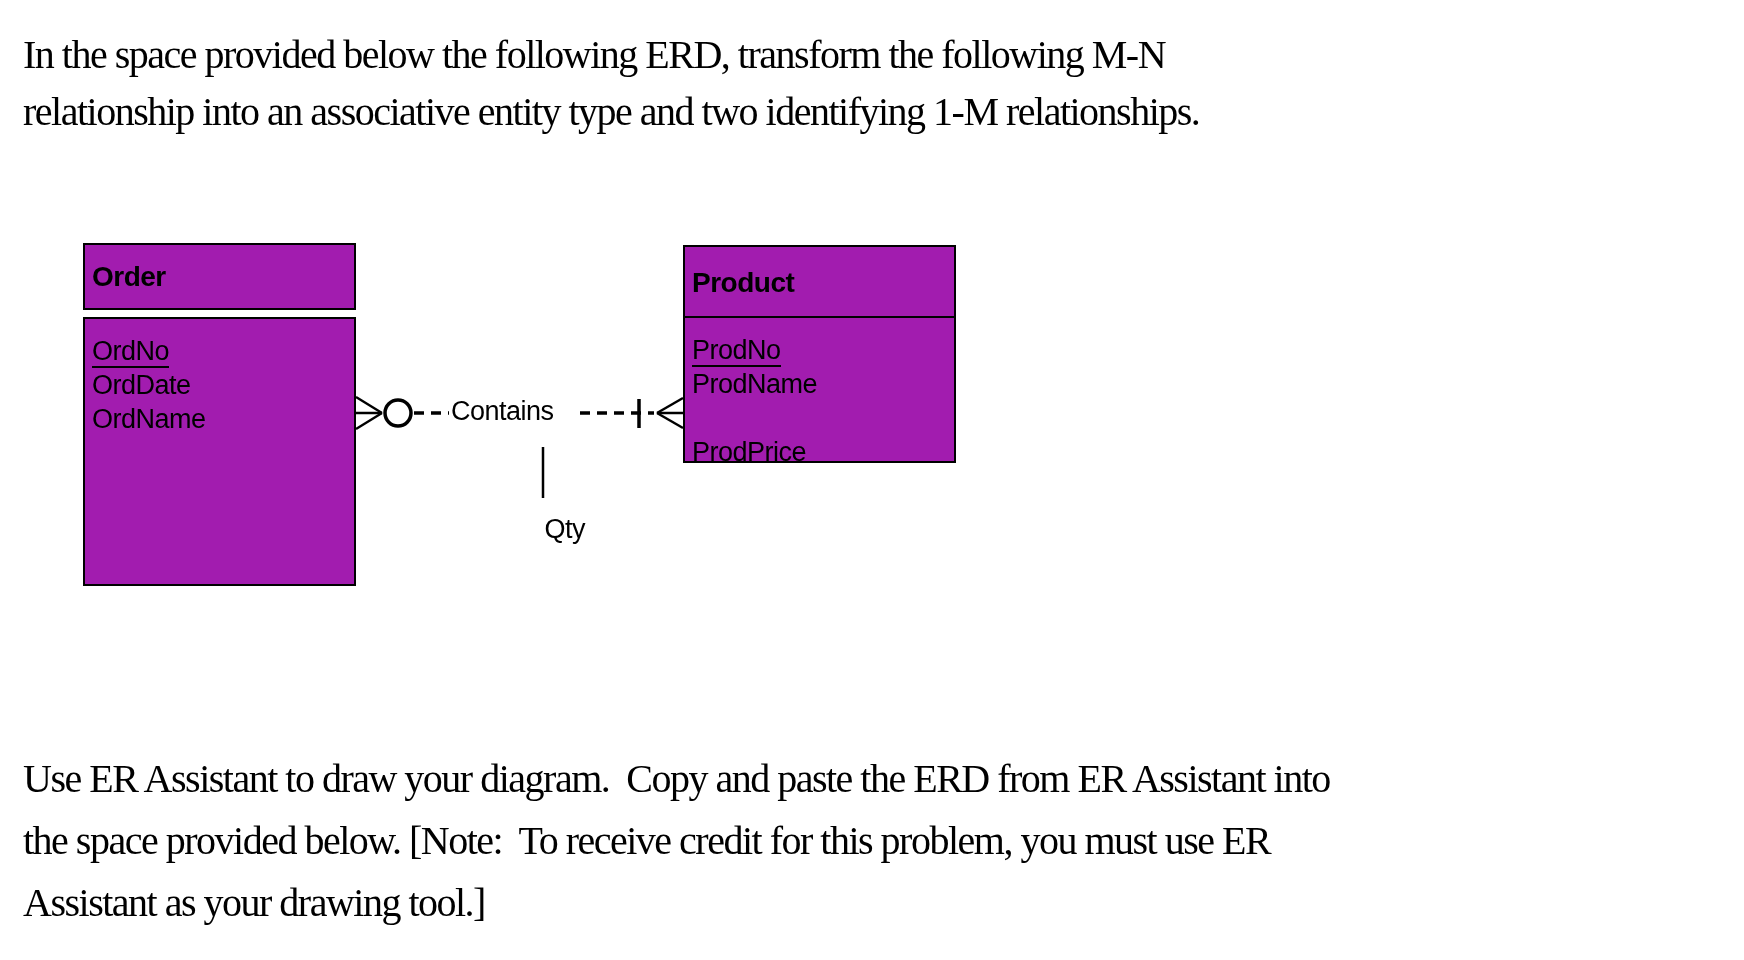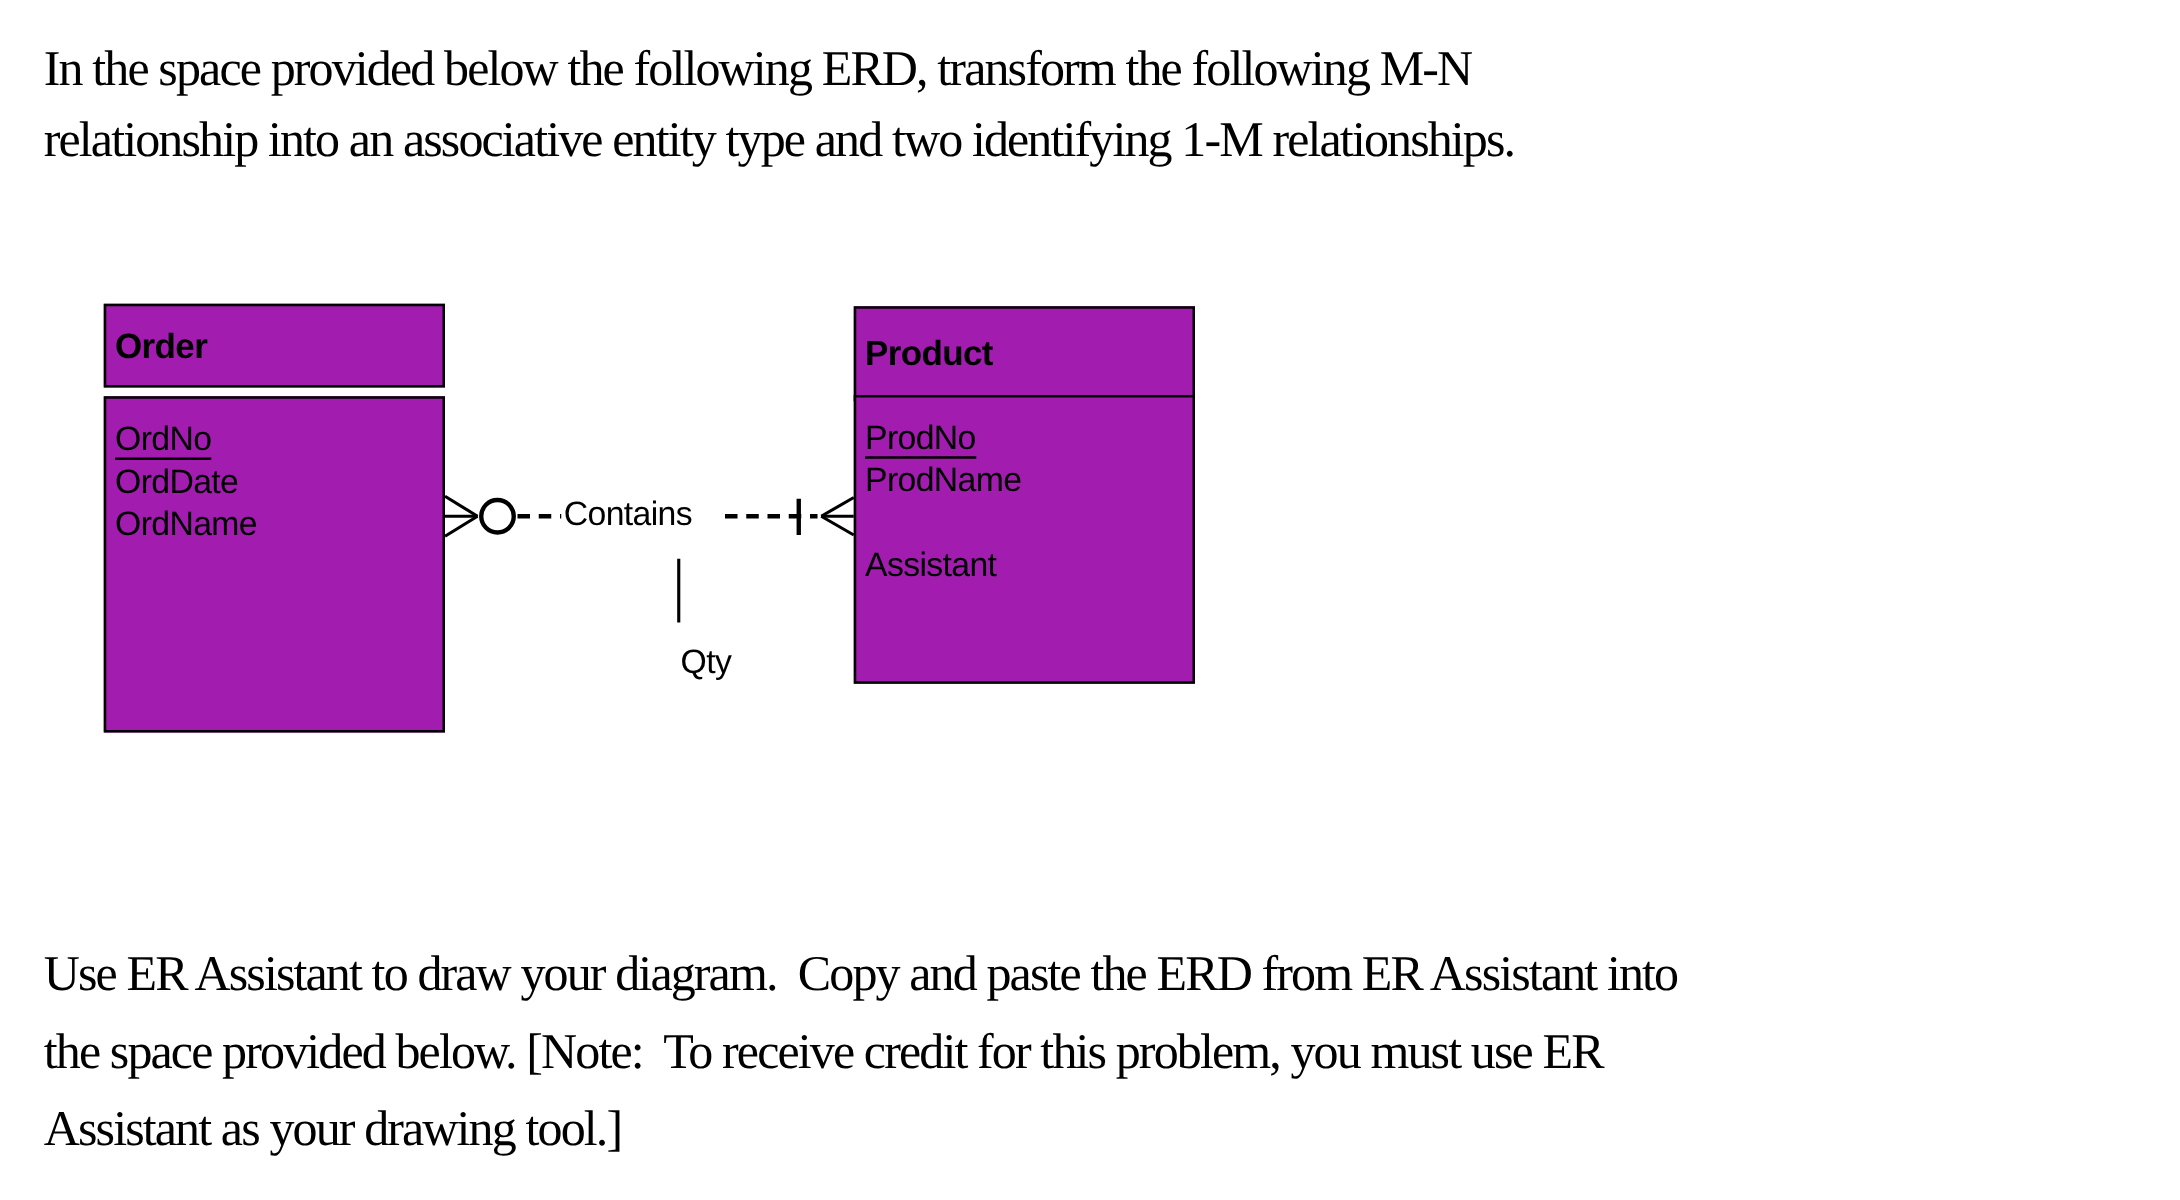--- a/index.html
+++ b/index.html
@@ -6,21 +6,21 @@
   html, body { background: #ffffff; }
   body {
     width: 1744px; height: 960px;
     position: relative;
     font-family: "Liberation Serif", serif;
     color: #000000;
     overflow: hidden;
   }
 
   
-  .para { position: absolute; left: 35px; }
+  .para { position: absolute; left: 23px; }
   .para .line {
     white-space: pre;
     font-size: 40px;
     letter-spacing: -1.5px;
     color: #000;
   }
   #intro-para { top: 26px; }
   #intro-para .line { line-height: 57px; }
   #outro-para { top: 748px; }
   #outro-para .line { line-height: 62px; }
@@ -46,21 +46,21 @@
     font-size: 27px;
     letter-spacing: -0.5px;
   }
   .attr-row { height: 34px; line-height: 32px; }
   .attr-row.key .attr-text { border-bottom: 2px solid #000; padding-bottom: 0px; }
   .attr-row.spacer { height: 34px; }
 
   #order-header   { left: 83px;  top: 243px; width: 273px; height: 67px; }
   #order-body     { left: 83px;  top: 317px; width: 273px; height: 269px; }
   #product-header { left: 683px; top: 245px; width: 273px; height: 76px; }
-  #product-body   { left: 683px; top: 316px; width: 273px; height: 231px; }
+  #product-body   { left: 683px; top: 316px; width: 273px; height: 147px; }
 
   #connector-svg {
     position: absolute; left: 0; top: 0;
     width: 1744px; height: 960px;
     pointer-events: none;
   }
 
   .rel-label {
     position: absolute;
     font-family: "Liberation Sans", sans-serif;
@@ -103,21 +103,21 @@
   </div>
   <div class="entity-body" id="product-body">
     <div class="attr-row key">
       <span class="attr-text">ProdNo</span>
     </div>
     <div class="attr-row">
       <span class="attr-text">ProdName</span>
     </div>
     <div class="attr-row spacer"></div>
     <div class="attr-row">
-      <span class="attr-text">Assistant</span>
+      <span class="attr-text">ProdPrice</span>
     </div>
   </div>
 
   <svg id="connector-svg" viewBox="0 0 1744 960" xmlns="http://www.w3.org/2000/svg">
 
     <g stroke="#000" stroke-width="2.5" fill="none">
       <path d="M356,397 L382,413"></path>
       <path d="M356,413 L382,413"></path>
       <path d="M356,429 L382,413"></path>
     </g>

